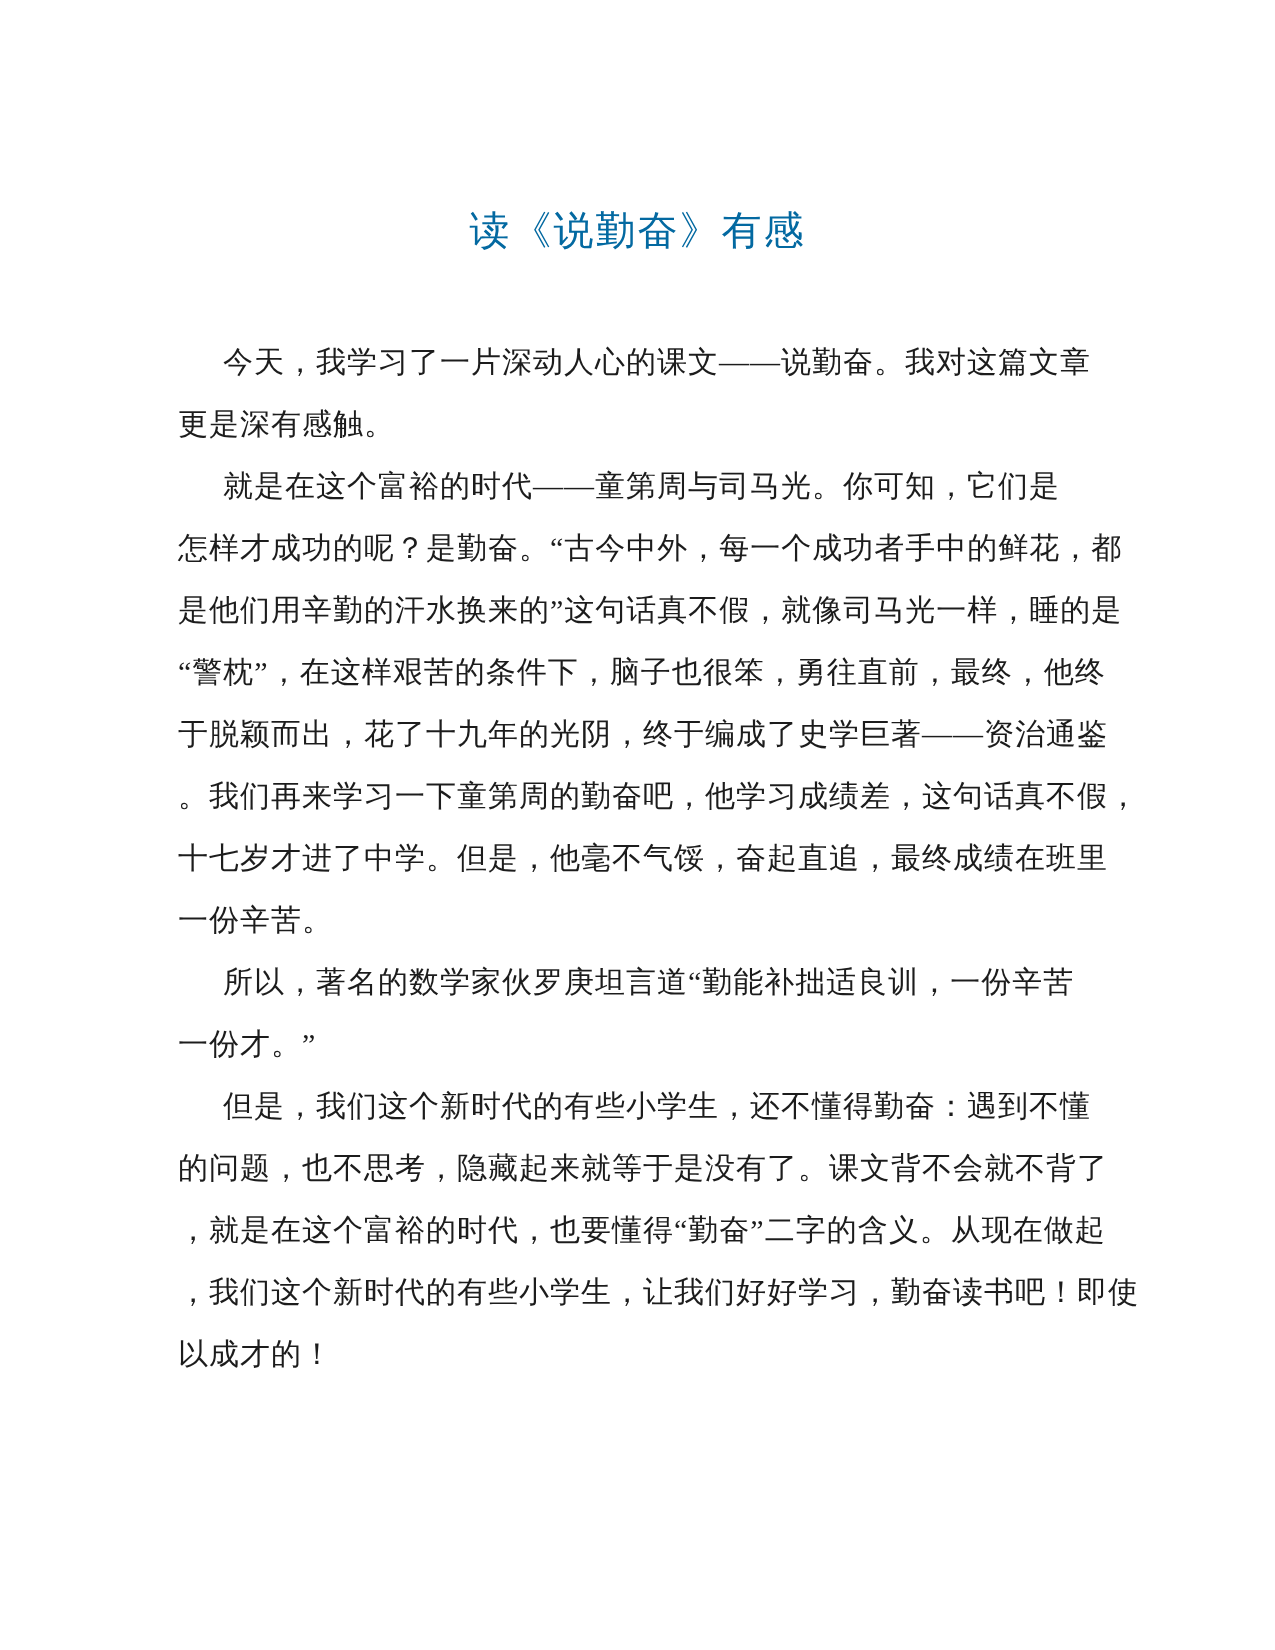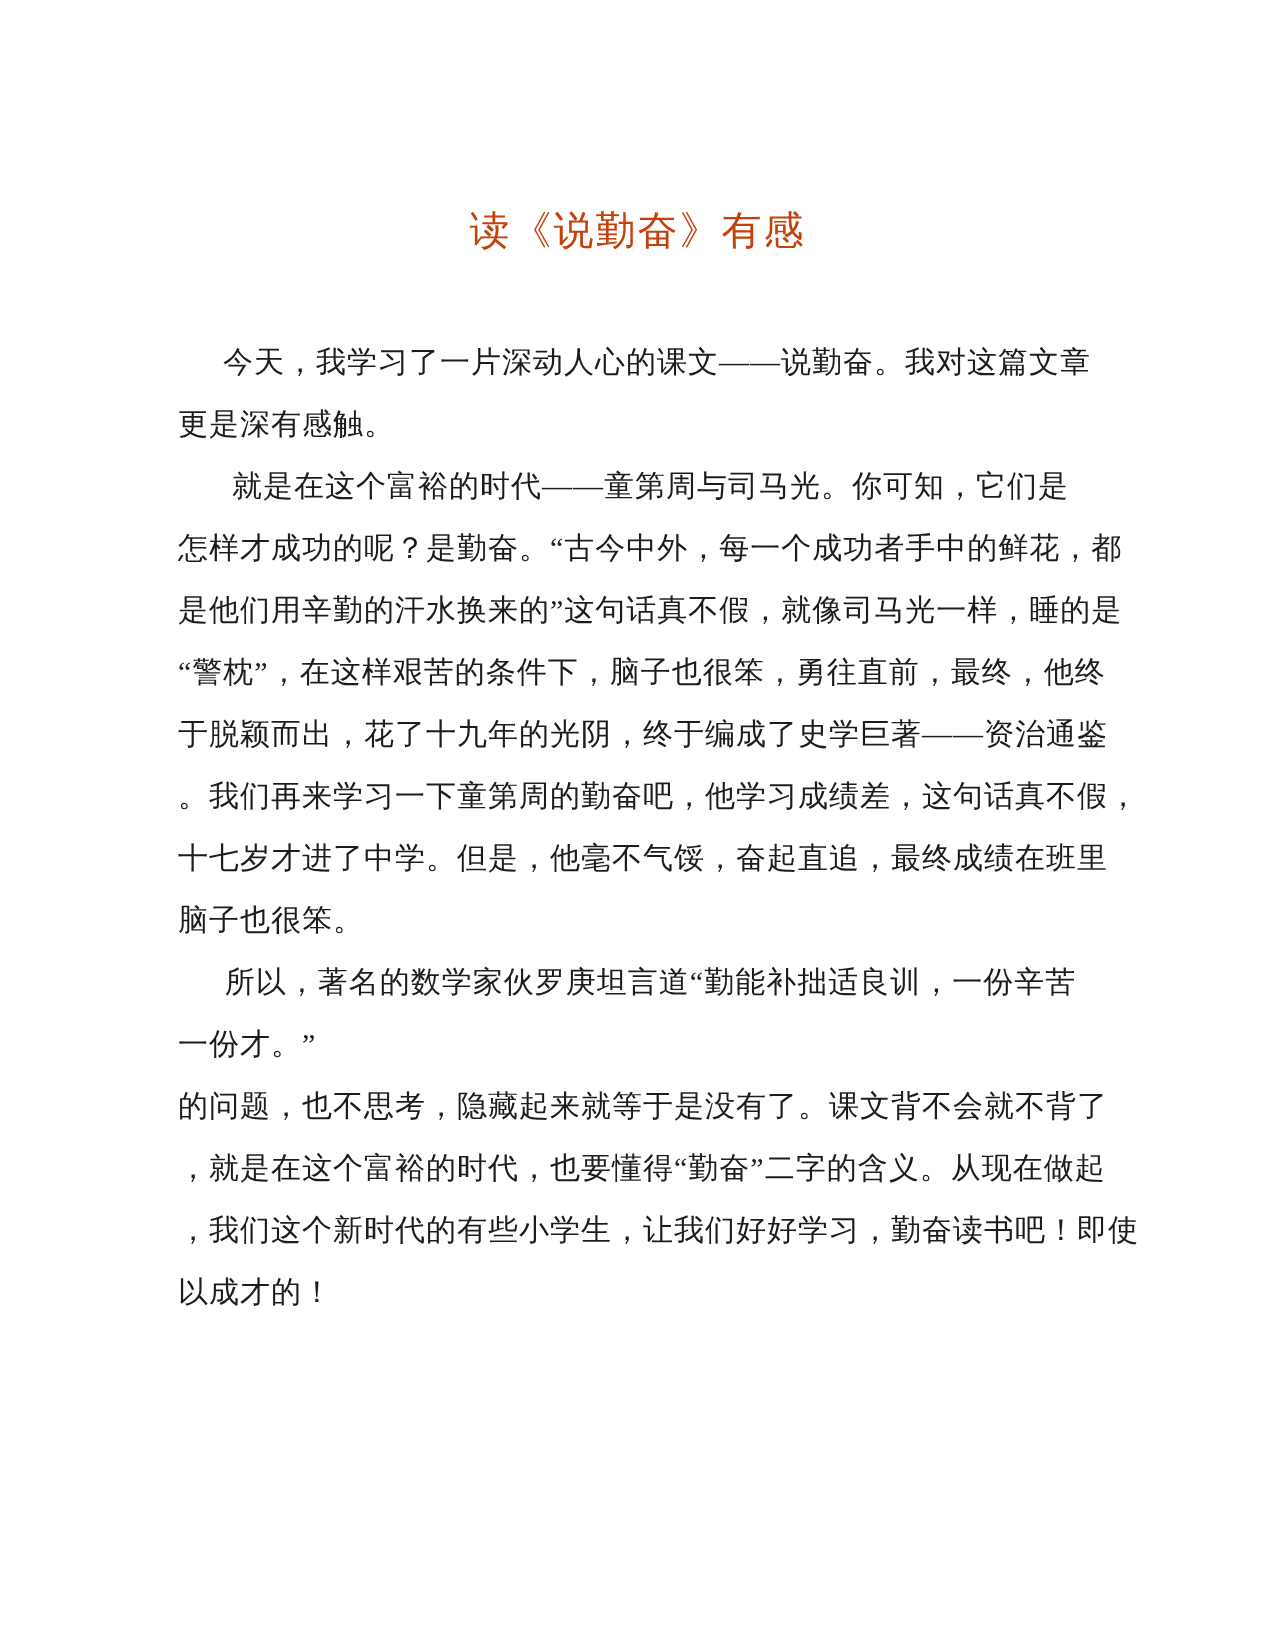--- a/index.html
+++ b/index.html
@@ -17,42 +17,42 @@
     overflow: hidden;
   }
   .doc-title {
     position: absolute;
     top: 206px;
     left: 0;
     width: 1275px;
     text-align: center;
     font-size: 40px;
     line-height: 50px;
-    color: #c2410c;
+    color: #0369a1;
     letter-spacing: 2px;
     font-weight: 400;
   }
   .content {
     position: absolute;
     top: 331px;
     left: 178px;
     width: 900px;
     color: #1c1c1c;
   }
   .paragraph { display: block; }
   .line {
     display: block;
     height: 62px;
     line-height: 62px;
     font-size: 30px;
     letter-spacing: 1px;
     white-space: nowrap;
     color: #1c1c1c;
   }
-  .line.first { padding-left: 45px; text-align: center; }
+  .line.first { padding-left: 45px; }
 </style>
 </head>
 <body>
 
 <div class="page">
 
   <h1 class="doc-title">读《说勤奋》有感</h1>
 
   <div class="content">
 
@@ -62,29 +62,30 @@
     </div>
 
     <div class="paragraph">
       <span class="line first">就是在这个富裕的时代——童第周与司马光。你可知，它们是</span>
       <span class="line">怎样才成功的呢？是勤奋。“古今中外，每一个成功者手中的鲜花，都</span>
       <span class="line">是他们用辛勤的汗水换来的”这句话真不假，就像司马光一样，睡的是</span>
       <span class="line">“警枕”，在这样艰苦的条件下，脑子也很笨，勇往直前，最终，他终</span>
       <span class="line">于脱颖而出，花了十九年的光阴，终于编成了史学巨著——资治通鉴</span>
       <span class="line">。我们再来学习一下童第周的勤奋吧，他学习成绩差，这句话真不假，</span>
       <span class="line">十七岁才进了中学。但是，他毫不气馁，奋起直追，最终成绩在班里</span>
-      <span class="line">脑子也很笨。</span>
+      <span class="line">一份辛苦。</span>
     </div>
 
     <div class="paragraph">
       <span class="line first">所以，著名的数学家伙罗庚坦言道“勤能补拙适良训，一份辛苦</span>
       <span class="line">一份才。”</span>
     </div>
 
     <div class="paragraph">
+      <span class="line first">但是，我们这个新时代的有些小学生，还不懂得勤奋：遇到不懂</span>
       <span class="line">的问题，也不思考，隐藏起来就等于是没有了。课文背不会就不背了</span>
       <span class="line">，就是在这个富裕的时代，也要懂得“勤奋”二字的含义。从现在做起</span>
       <span class="line">，我们这个新时代的有些小学生，让我们好好学习，勤奋读书吧！即使</span>
       <span class="line">以成才的！</span>
     </div>
 
   </div>
 </div>
 
 </body></html>

